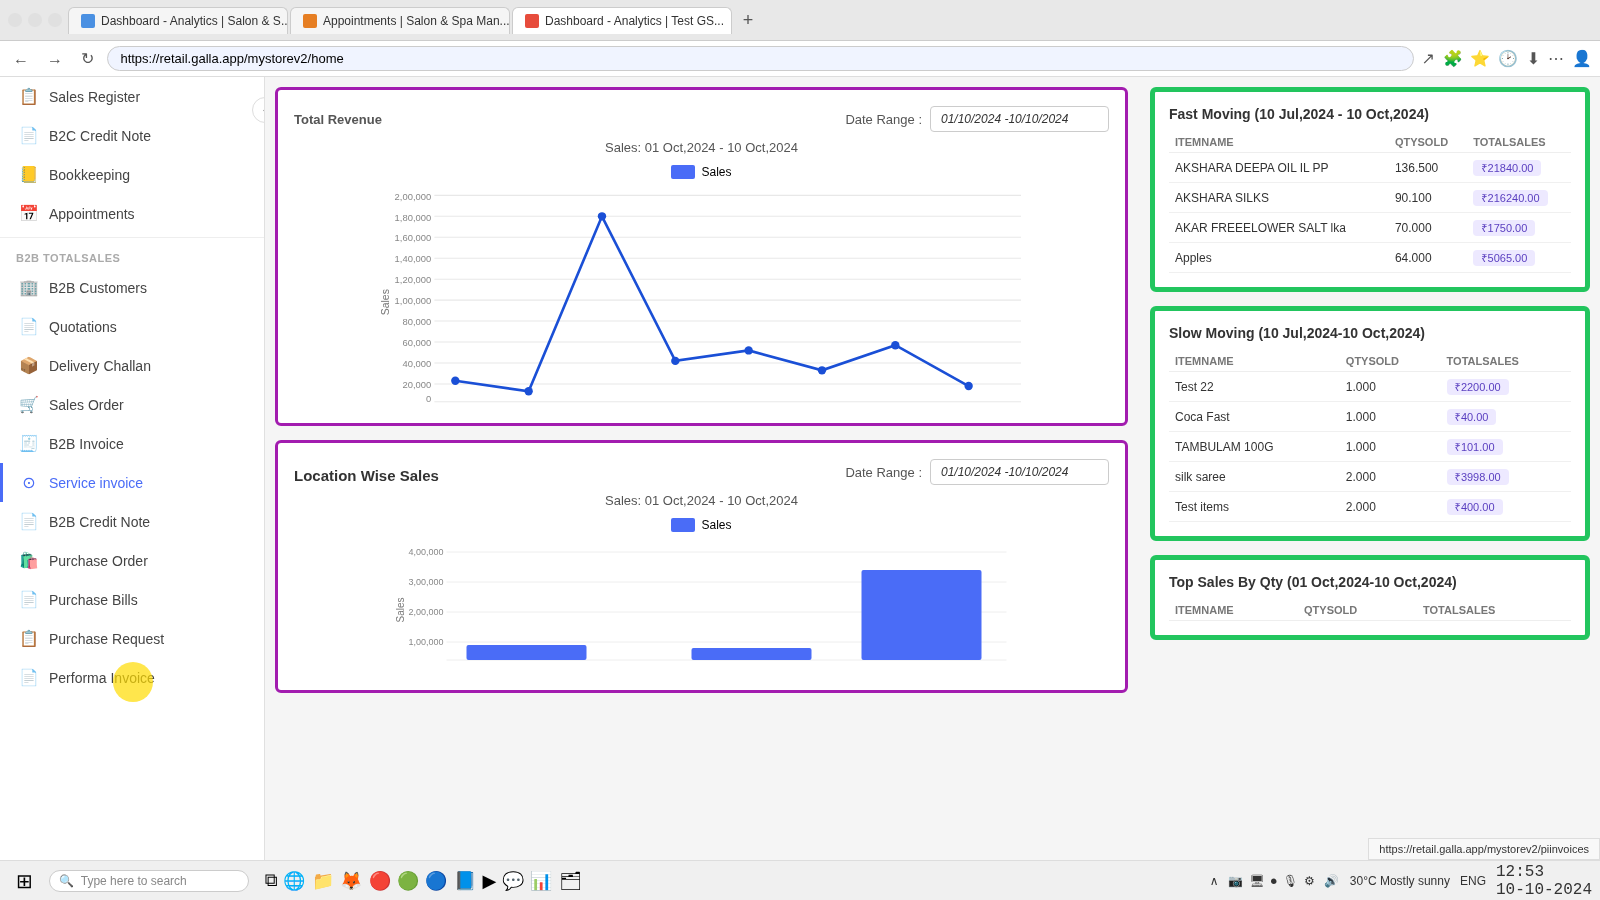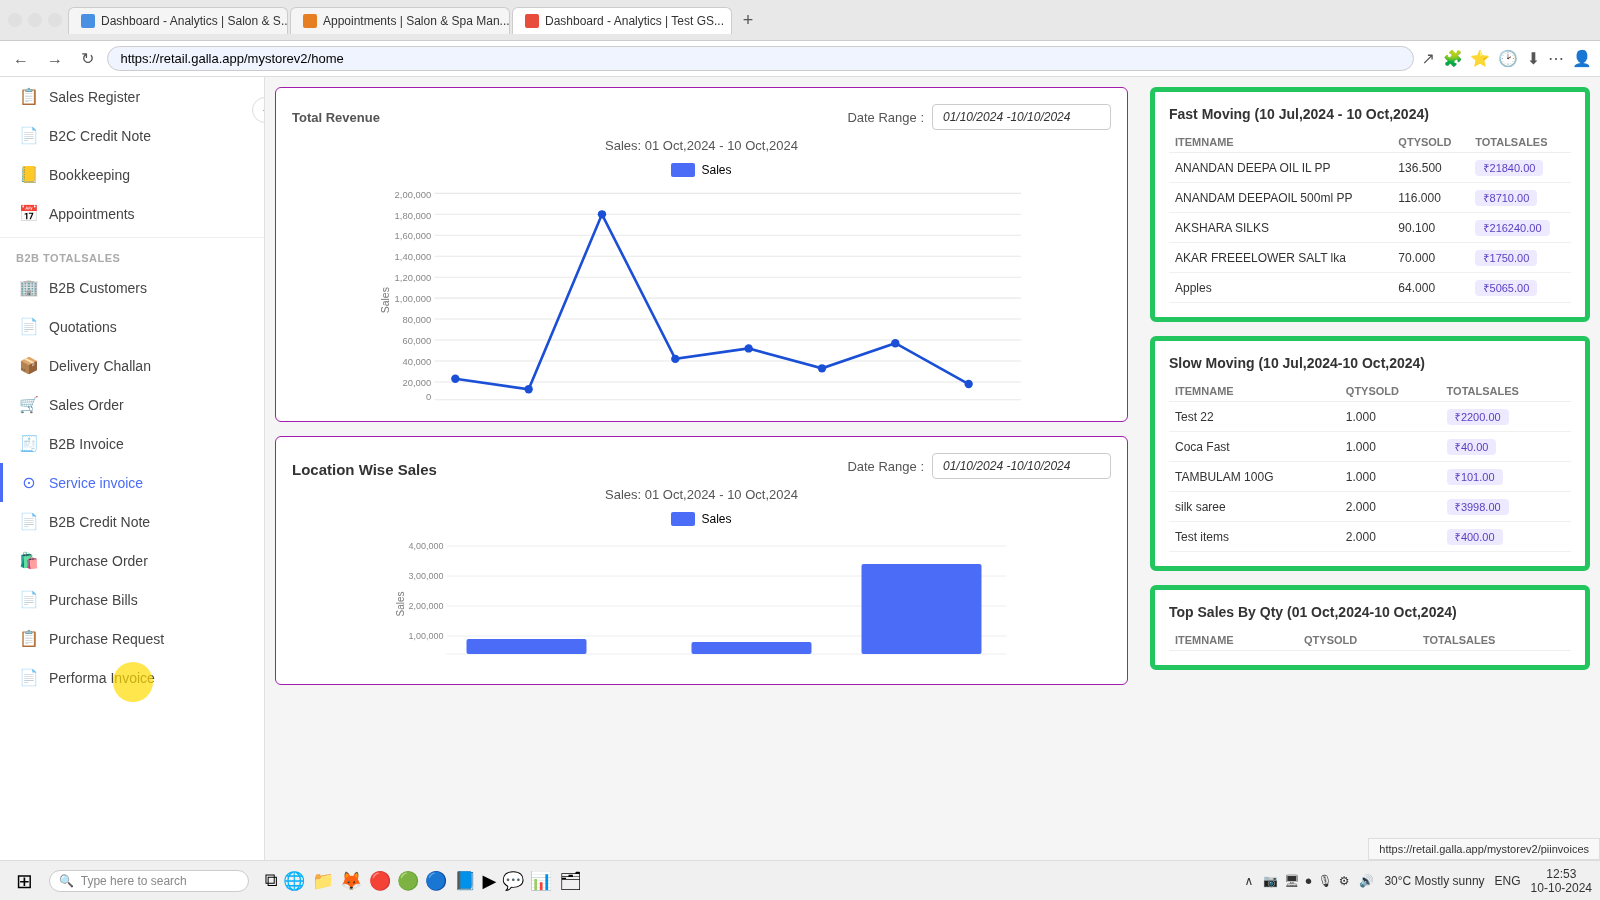--- a/index.html
+++ b/index.html
@@ -34,21 +34,21 @@
     .sidebar-section { padding: 10px 16px 4px; font-size: 11px; font-weight: bold; color: #aaa; letter-spacing: 0.5px; }
     .sidebar-divider { height: 1px; background: #eee; margin: 4px 0; }
 
     
     .main-content { flex: 1; overflow-y: auto; background: #f5f5f5; display: flex; gap: 12px; padding: 0; }
 
     
     .center-panel { flex: 1; overflow-y: auto; padding: 10px; }
 
     
-    .chart-section { background: #fff; border-radius: 6px; padding: 16px; margin-bottom: 14px; border: 1px solid #a21caf; }
+    .chart-section { background: #fff; border-radius: 6px; padding: 16px; margin-bottom: 14px; border: 3px solid #a21caf; }
     .chart-header { display: flex; align-items: center; justify-content: space-between; margin-bottom: 8px; font-size: 13px; color: #444; }
     .date-range-input { border: 1px solid #ccc; border-radius: 4px; padding: 5px 10px; font-size: 12px; color: #333; background: #fff; font-style: italic; }
     .chart-title { font-size: 13px; color: #555; text-align: center; margin-bottom: 10px; }
     .chart-legend { display: flex; align-items: center; gap: 6px; justify-content: center; margin-bottom: 8px; font-size: 12px; }
     .legend-color { width: 24px; height: 14px; background: #4a6cf7; border-radius: 2px; }
     .chart-area { position: relative; height: 220px; }
     .chart-svg { width: 100%; height: 100%; }
 
     
     .right-panel { width: 450px; flex-shrink: 0; overflow-y: auto; padding: 10px 10px 10px 0; }
@@ -61,21 +61,21 @@
     .badge { background: #ede9ff; color: #5a3fc0; padding: 2px 8px; border-radius: 4px; font-size: 11px; font-weight: 500; }
 
     
     .taskbar { background: #f0f0f0; border-top: 1px solid #ddd; height: 40px; display: flex; align-items: center; padding: 0 8px; gap: 8px; flex-shrink: 0; }
     .taskbar-start { display: flex; align-items: center; gap: 4px; padding: 4px 8px; cursor: pointer; }
     .taskbar-search { display: flex; align-items: center; gap: 6px; background: #fff; border: 1px solid #ccc; border-radius: 16px; padding: 3px 10px; font-size: 12px; color: #888; min-width: 200px; }
     .taskbar-icons { display: flex; gap: 6px; margin-left: 8px; }
     .taskbar-icon { font-size: 18px; cursor: pointer; }
     .taskbar-right { margin-left: auto; display: flex; align-items: center; gap: 10px; font-size: 12px; color: #333; }
     .system-tray { display: flex; gap: 6px; align-items: center; }
-    .clock { text-align: center; font-size: 12px; }
+    .clock { text-align: left; font-size: 16px; font-family: Liberation Mono, monospace; }
     .tooltip-bar { position: absolute; bottom: 40px; right: 0; background: #f8f8f8; border: 1px solid #ddd; padding: 4px 10px; font-size: 11px; color: #333; white-space: nowrap; }
 
     
     .highlight-circle { position: absolute; width: 40px; height: 40px; background: rgba(255, 220, 0, 0.7); border-radius: 50%; pointer-events: none; }
   </style>
 </head>
 <body>
 
 <div class="browser-chrome">
   <button class="browser-btn minimize"></button>
@@ -300,28 +300,23 @@
         <table class="data-table">
           <thead>
             <tr>
               <th>ITEMNAME</th>
               <th>QTYSOLD</th>
               <th>TOTALSALES</th>
             </tr>
           </thead>
           <tbody id="fast-moving-body">
               <tr>
-      <td>ANANDAN DEEPA OIL IL PP</td>
+      <td>AKSHARA DEEPA OIL IL PP</td>
       <td>136.500</td>
       <td><span class="badge">₹21840.00</span></td>
-    </tr>
-              <tr>
-      <td>ANANDAM DEEPAOIL 500ml PP</td>
-      <td>116.000</td>
-      <td><span class="badge">₹8710.00</span></td>
     </tr>
               <tr>
       <td>AKSHARA SILKS</td>
       <td>90.100</td>
       <td><span class="badge">₹216240.00</span></td>
     </tr>
               <tr>
       <td>AKAR FREEELOWER SALT lka</td>
       <td>70.000</td>
       <td><span class="badge">₹1750.00</span></td>

